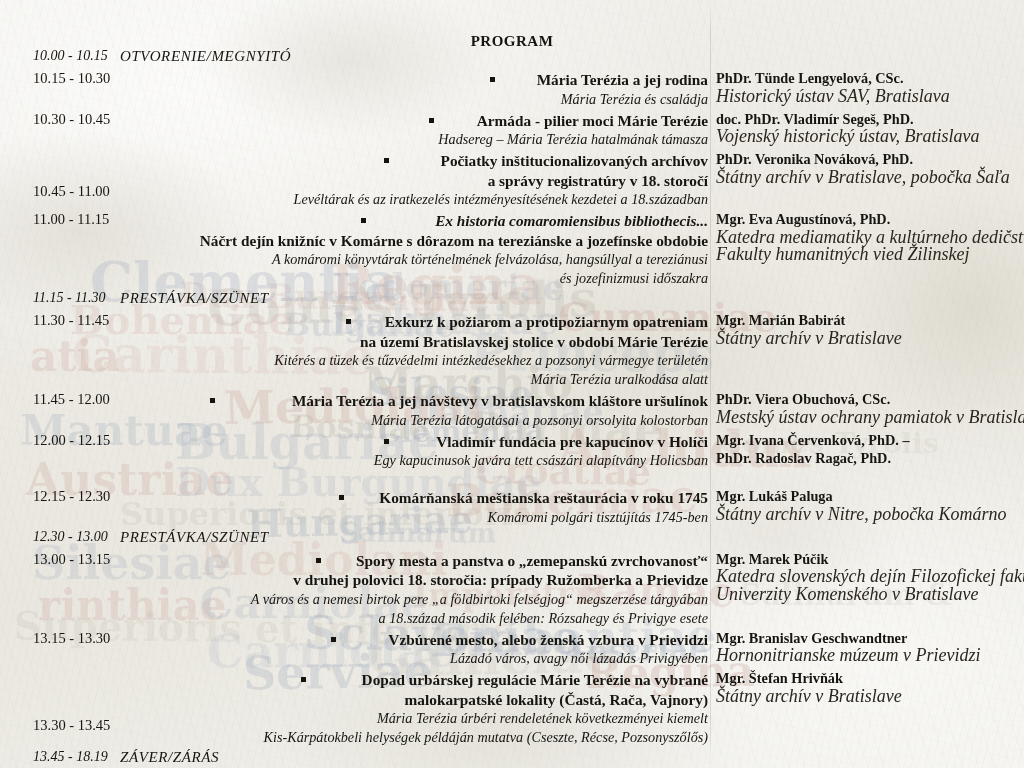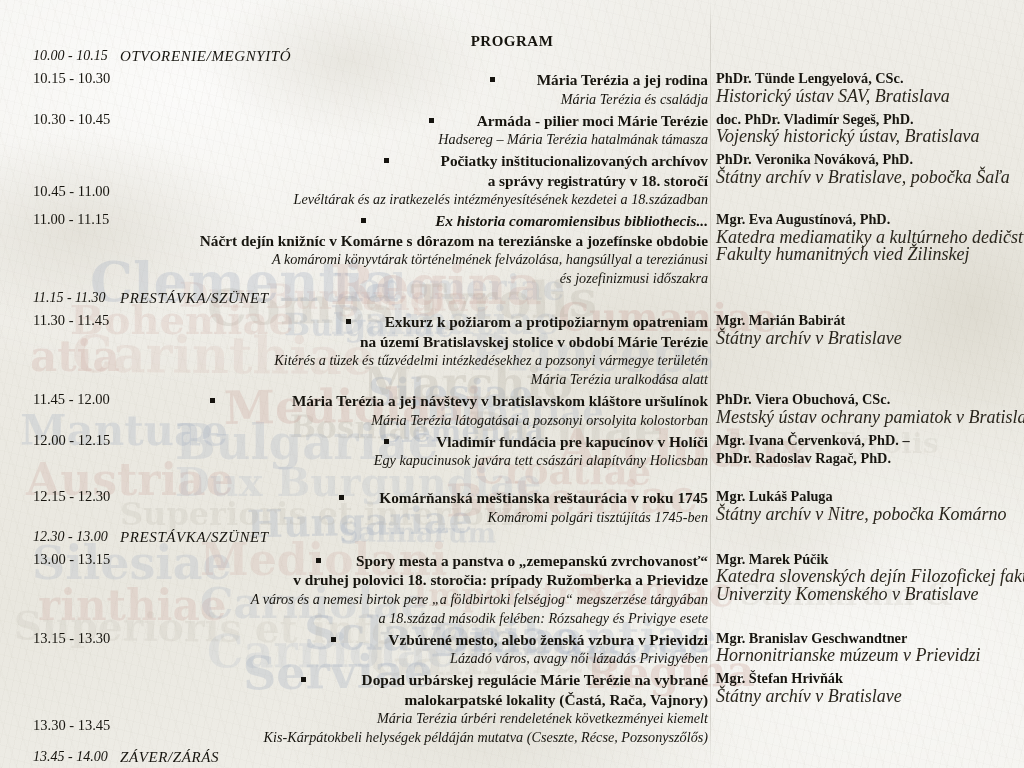--- a/index.html
+++ b/index.html
@@ -377,19 +377,19 @@
             <div class="t-hu">Mária Terézia úrbéri rendeletének következményei kiemelt</div>
             <div class="t-hu">Kis-Kárpátokbeli helységek példáján mutatva (Cseszte, Récse, Pozsonyszőlős)</div>
           </div>
           <div class="bullet" style="top: 629px; left: 301px;"></div>
           <div class="speaker" style="top: 621px;">
             <div class="sp-name">Mgr. Štefan Hrivňák</div>
             <div class="sp-aff">Štátny archív v Bratislave</div>
           </div>
         </div>
         <div class="row">
-          <div class="time italic" style="top: 701px;">13.45 - 14.00</div>
+          <div class="time italic" style="top: 701px;">13.45 - 18.19</div>
           <div class="break-label" style="top: 701px;">ZÁVER/ZÁRÁS</div>
         </div>
       </div>
   </div>
 
 </div>
 
 </body></html>

